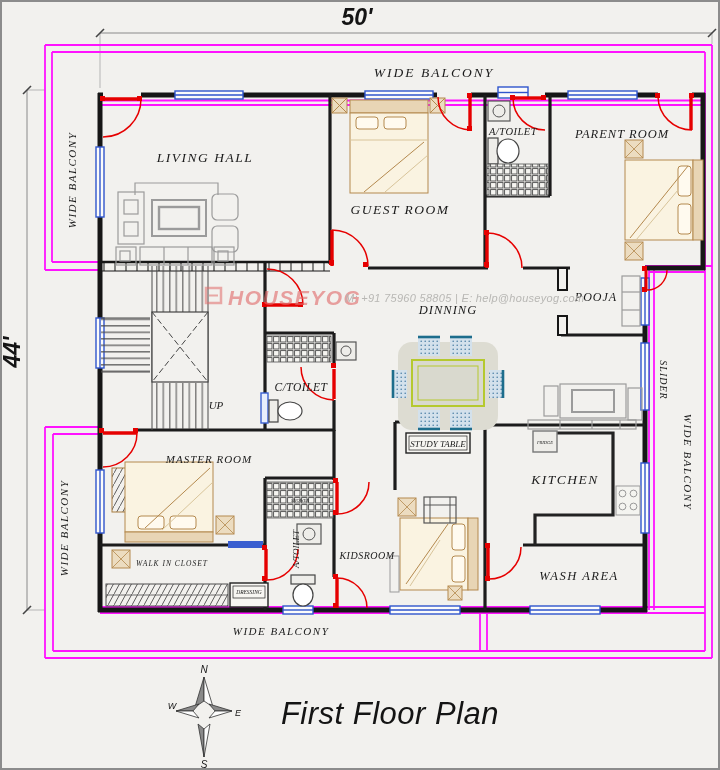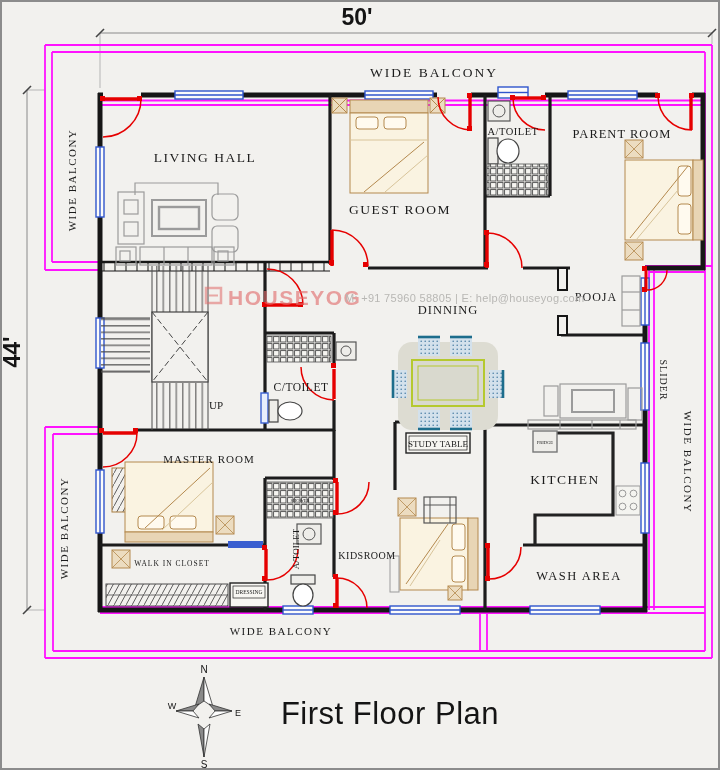--- a/index.html
+++ b/index.html
@@ -1,16 +1,16 @@
 <!DOCTYPE html>
 <html><head>
 <meta charset="utf-8">
 <style>
   html,body{margin:0;padding:0;background:#e9e9e7;}
-  #stage{width:720px;height:770px;position:relative;overflow:hidden;}
+  #stage{width:720px;height:770px;position:relative;overflow:hidden;font-style:italic;}
   svg{display:block;}
   .lbl{font-family:"Liberation Serif",serif;fill:#1b1b1b;}
   .sans{font-family:"Liberation Sans",sans-serif;fill:#141414;}
   .wm-brand{font-family:"Liberation Sans",sans-serif;font-weight:bold;fill:rgba(224,106,106,0.62);}
   .wm-contact{font-family:"Liberation Sans",sans-serif;fill:#b8b7b4;}
 </style>
 </head>
 <body>
 
 <div id="stage">

